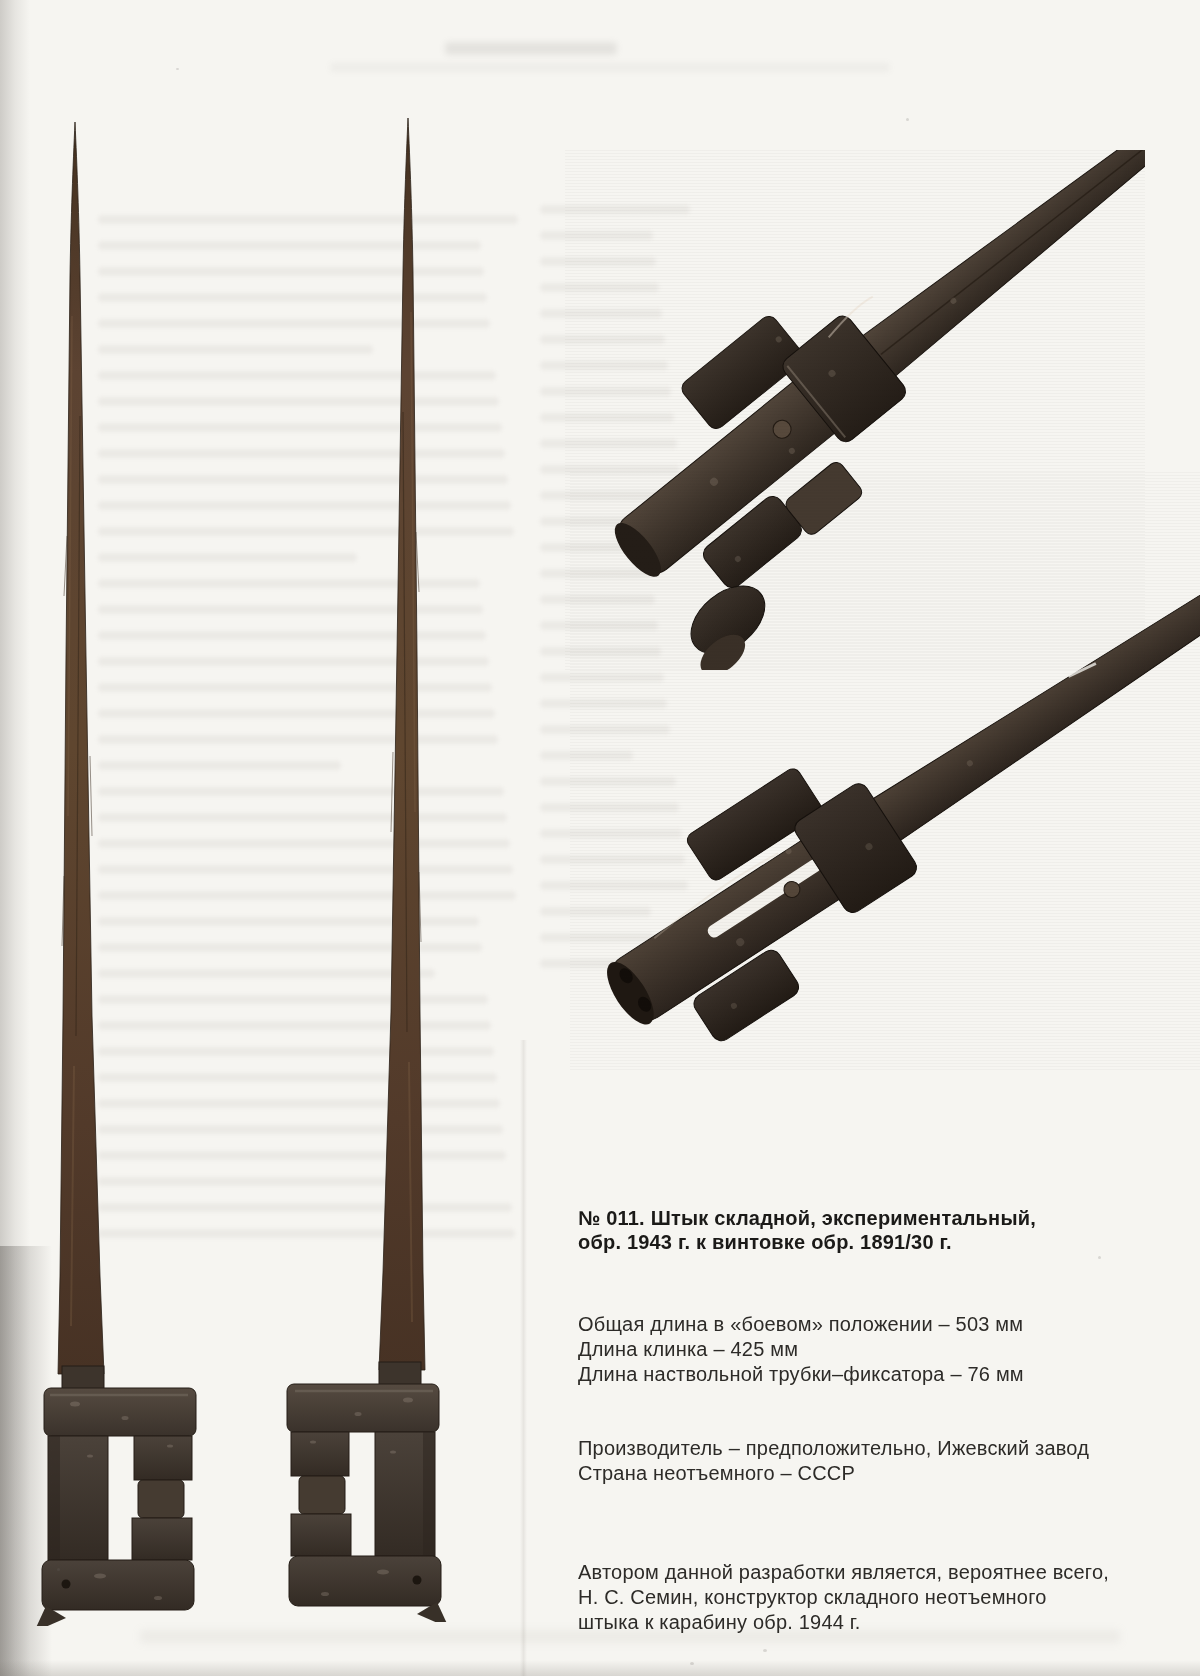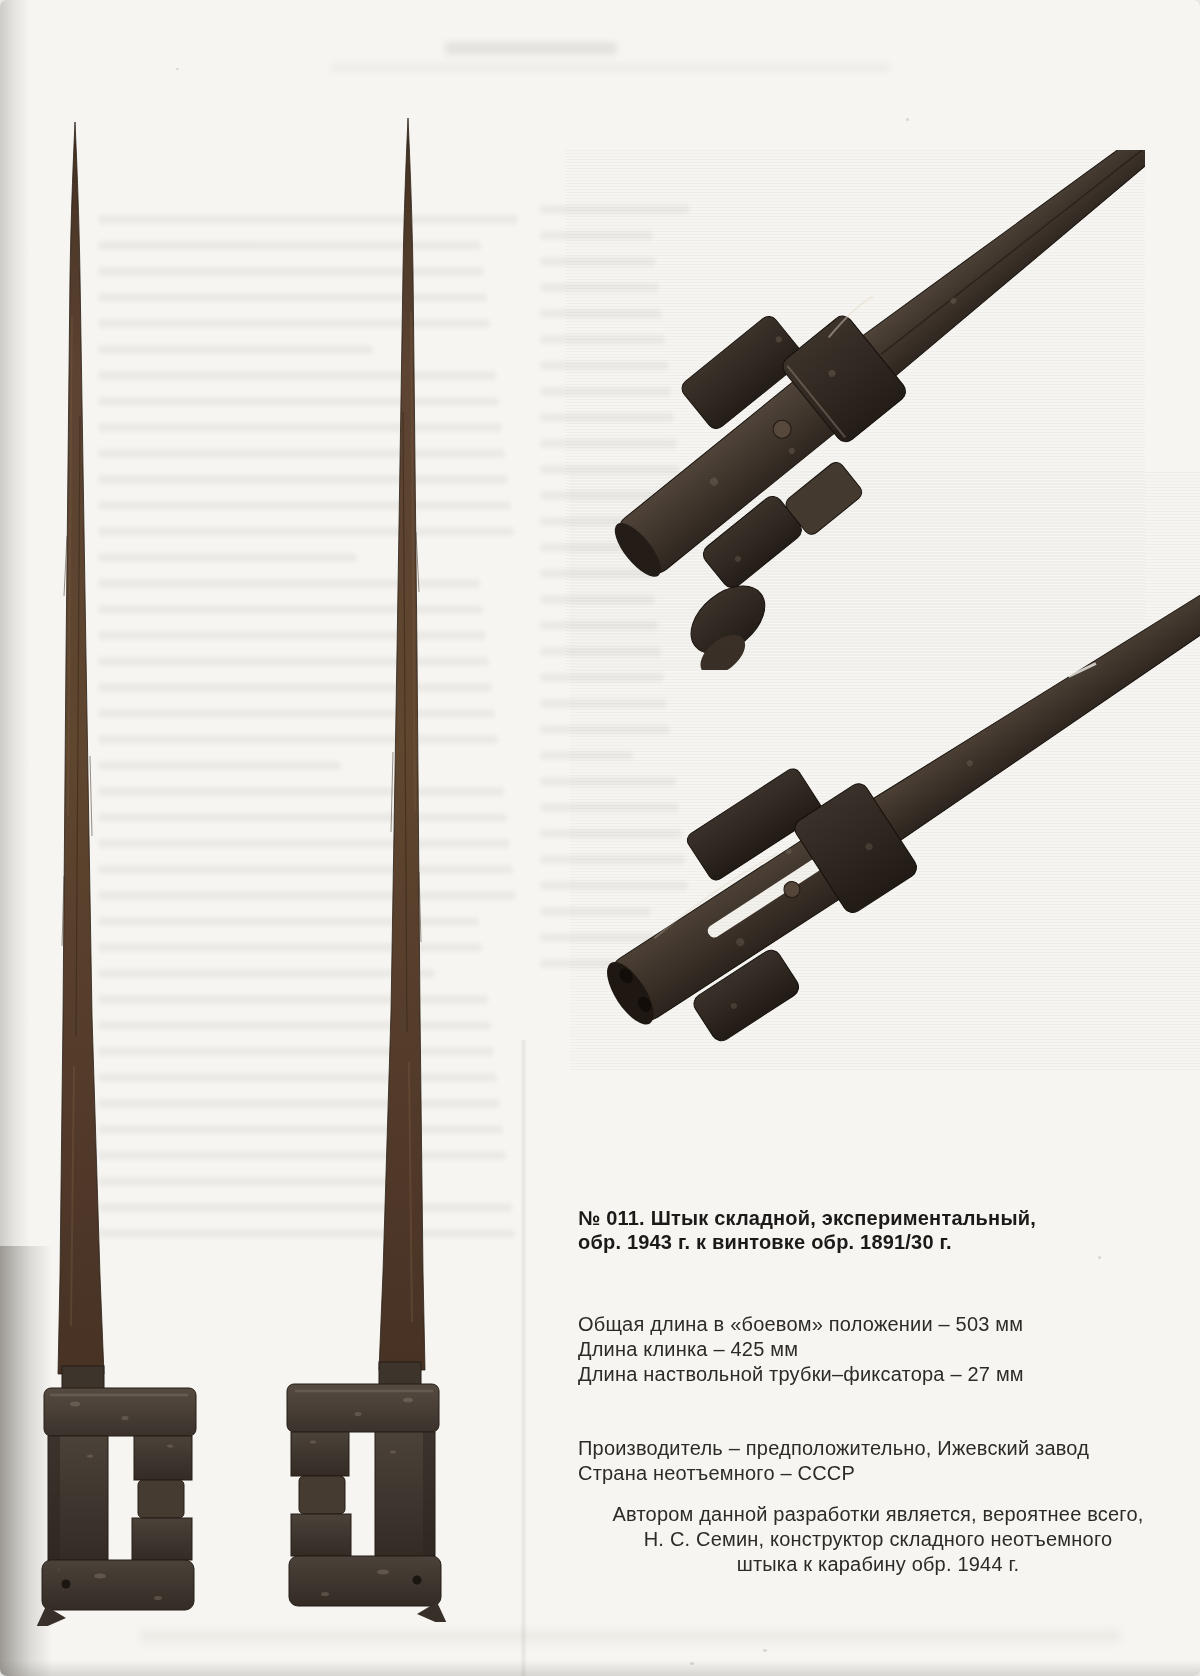--- a/index.html
+++ b/index.html
@@ -3,21 +3,20 @@
 <meta charset="utf-8">
 <style>
   html,body{margin:0;padding:0;background:#e9e7e3;}
   .page{
     position:relative;
     width:1200px;height:1676px;
     margin:0 auto;
     background:#f6f5f1;
     overflow:hidden;
     font-family:"Liberation Sans","DejaVu Sans",sans-serif;
-    border-radius:7px;
   }
   
   .edge-left{position:absolute;left:0;top:0;width:30px;height:100%;z-index:4;
     background:linear-gradient(to right,rgba(90,85,79,.26),rgba(90,85,79,.10) 50%,rgba(90,85,79,0));pointer-events:none;}
   .corner-bl{position:absolute;left:0;bottom:0;width:52px;height:430px;z-index:4;
     background:linear-gradient(to right,rgba(66,61,56,.35),rgba(66,61,56,0));pointer-events:none;}
   .edge-bottom{position:absolute;left:0;bottom:0;width:100%;height:16px;z-index:4;
     background:linear-gradient(to top,rgba(108,102,95,.22),rgba(108,102,95,0));pointer-events:none;}
   .smudge-bottom{position:absolute;left:140px;top:1630px;width:980px;height:13px;z-index:4;
     background:#b4afa7;opacity:.14;filter:blur(4px);pointer-events:none;}
@@ -31,21 +30,21 @@
   
   .photo{position:absolute;z-index:2;}
   .scanlines{position:absolute;z-index:3;pointer-events:none;
     background:repeating-linear-gradient(0deg,rgba(30,24,18,.03) 0 1px,rgba(0,0,0,0) 1px 3px);}
   
   .txt{position:absolute;left:578px;width:600px;z-index:5;color:#2d2b28;}
   .entry-title{top:1206px;font-size:20px;line-height:24px;font-weight:700;color:#1b1a18;
     letter-spacing:.2px;white-space:pre-line;}
   .entry-specs{top:1312px;font-size:20px;line-height:25px;letter-spacing:.2px;}
   .entry-prod{top:1436px;font-size:20px;line-height:25px;letter-spacing:.2px;}
-  .entry-author{top:1502px;font-size:20px;line-height:25px;letter-spacing:.2px;white-space:pre-line;text-align:center;}
+  .entry-author{top:1560px;font-size:20px;line-height:25px;letter-spacing:.2px;white-space:pre-line;}
 </style>
 </head>
 <body>
 
 <div class="page">
 
   <div class="ghost-bar" style="left:445px;top:42px;width:172px;height:13px;opacity:.17"></div>
   <div class="ghost-bar" style="left:330px;top:63px;width:560px;height:9px;opacity:.08"></div>
   <div class="ghost" id="ghost-left" style="left:98px;top:215px;width:422px;">
       <div class="ghost-line" style="width: 420px; margin-bottom: 17px;"></div>
@@ -250,21 +249,21 @@
     </g>
   </svg>
   <div class="scanlines" style="left:570px;top:470px;width:630px;height:600px"></div>
 
   <div class="txt entry-title" style="position:absolute">№ 011. Штык складной, экспериментальный,
 обр. 1943 г. к винтовке обр. 1891/30 г.</div>
 
   <div class="txt entry-specs" style="position:absolute">
     <div>Общая длина в «боевом» положении – 503 мм</div>
     <div>Длина клинка – 425 мм</div>
-    <div>Длина наствольной трубки–фиксатора – 27 мм</div>
+    <div>Длина наствольной трубки–фиксатора – 76 мм</div>
   </div>
 
   <div class="txt entry-prod" style="position:absolute">
     <div>Производитель – предположительно, Ижевский завод</div>
     <div>Страна неотъемного – СССР</div>
   </div>
 
   <div class="txt entry-author" style="position:absolute">Автором данной разработки является, вероятнее всего,
 Н. С. Семин, конструктор складного неотъемного
 штыка к карабину обр. 1944 г.</div>

